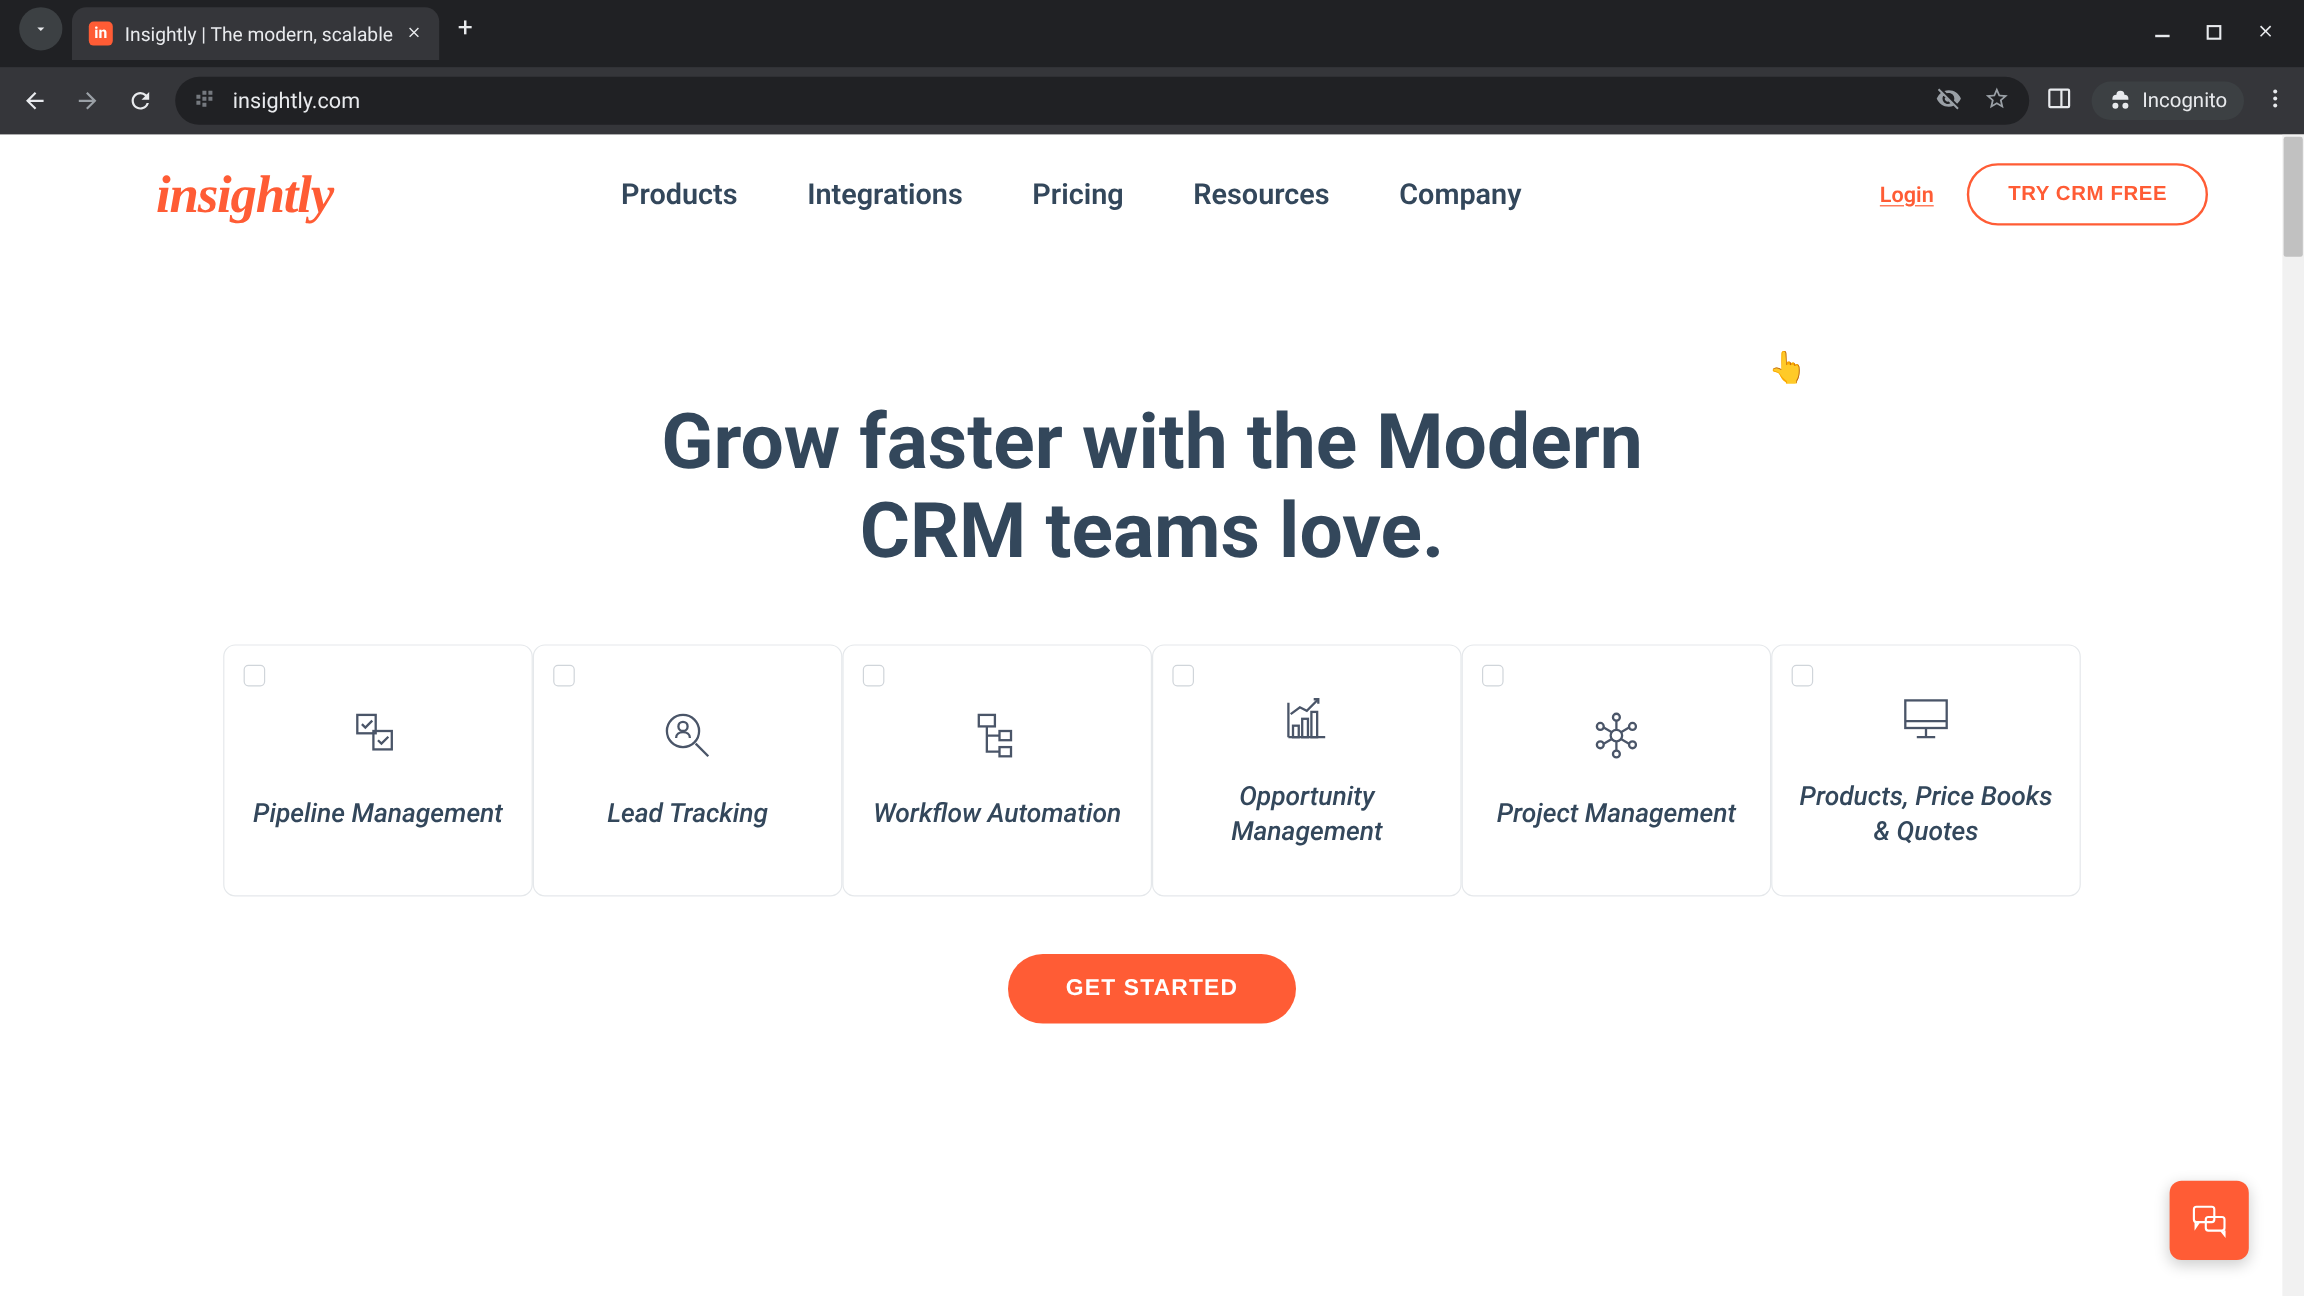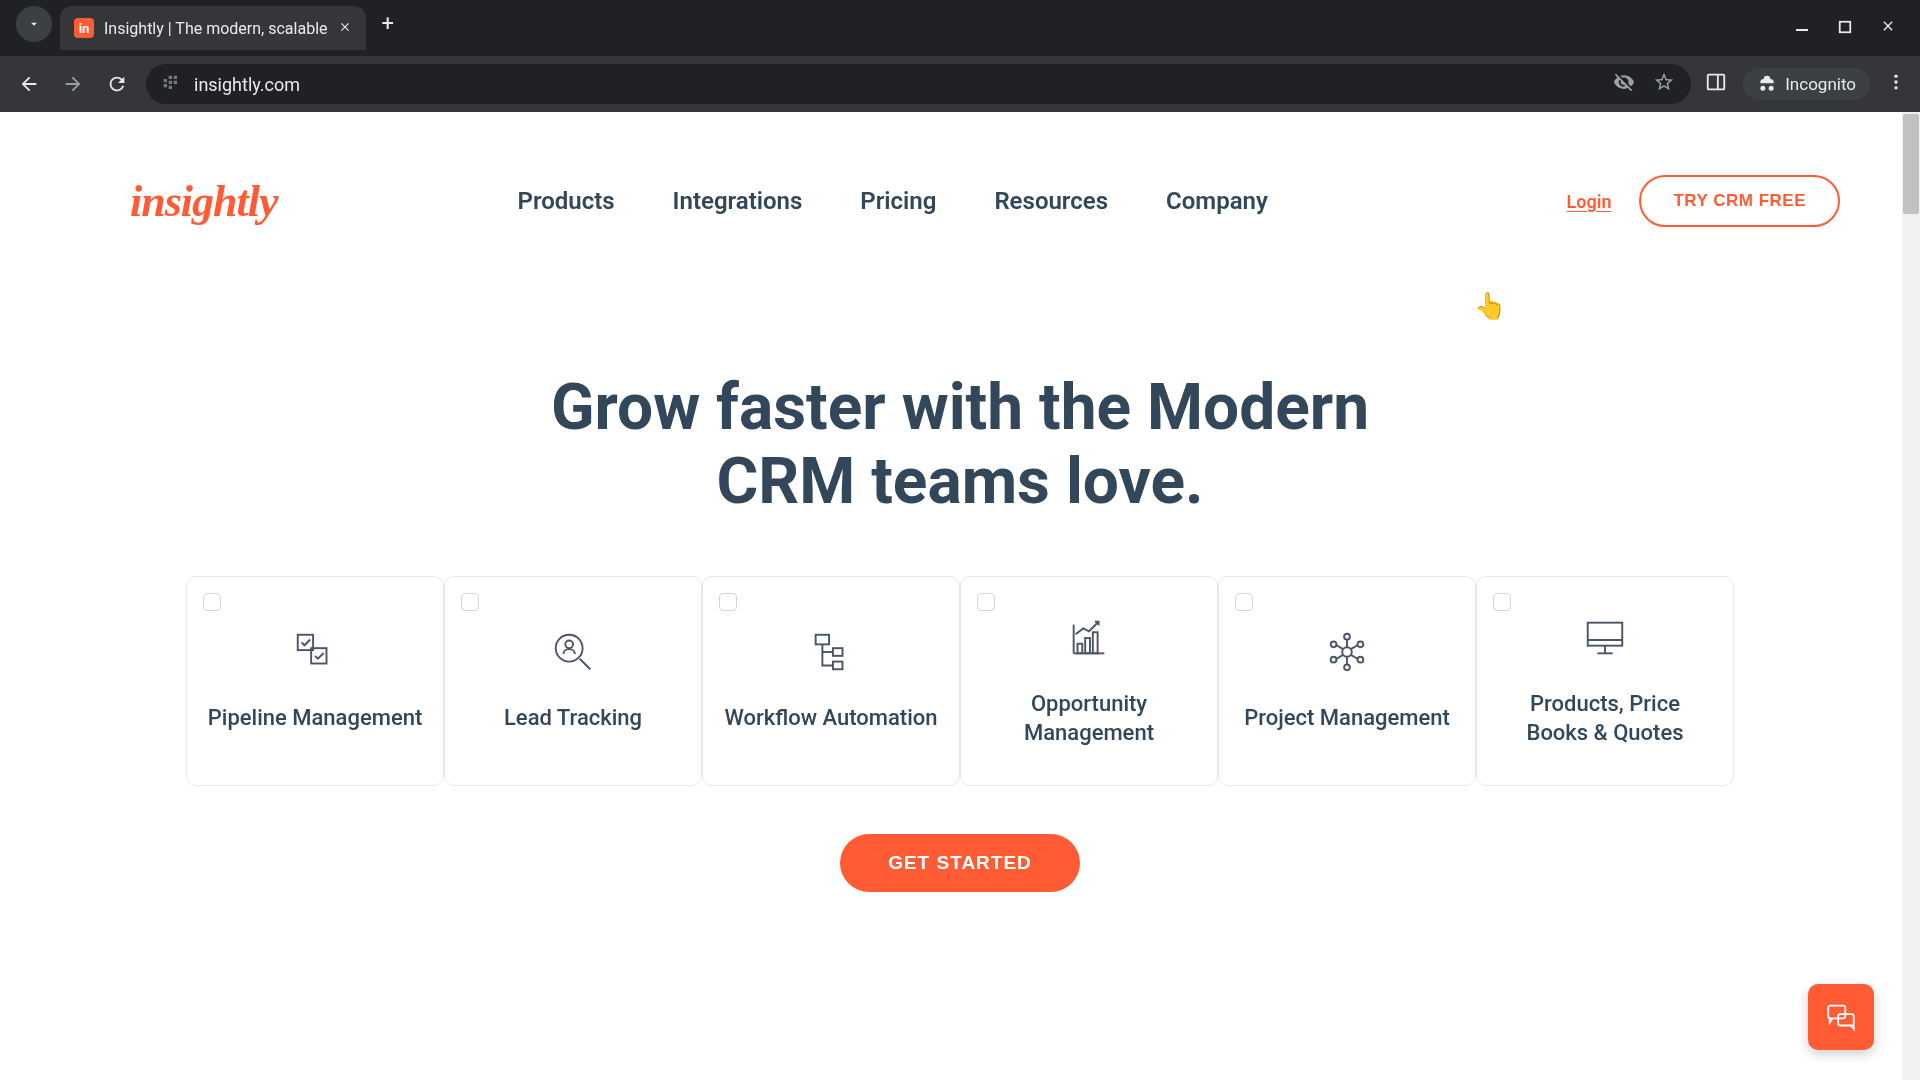--- a/index.html
+++ b/index.html
@@ -59,21 +59,21 @@
 }
 .scrollbar-track {
   position: absolute; right: 0; top: 0; bottom: 0; width: 18px; background: #f1f1f1;
 }
 .scrollbar-thumb {
   position: absolute; right: 1px; top: 2px; width: 16px; height: 100px;
   background: #c1c1c1; border-radius: 2px;
 }
 
 .site-header {
-  height: 100px; display: flex; align-items: center; padding: 0 80px 0 130px; margin-top: 39px;
+  height: 100px; display: flex; align-items: center; padding: 0 80px 0 130px;
 }
 .logo {
   font-family: Georgia, serif; font-size: 44px; font-weight: 700; font-style: italic;
   color: #ff5c35; letter-spacing: -1px;
 }
 .nav-menu { display: flex; gap: 58px; margin-left: 240px; }
 .nav-menu a { color: #33475b; font-size: 24px; font-weight: 600; cursor: pointer; }
 .header-spacer { flex: 1; }
 .login-link { color: #ff5c35; font-size: 18px; font-weight: 600; cursor: pointer; margin-right: 28px; text-decoration: underline; text-underline-offset: 3px; }
 .cta-outline {
@@ -84,20 +84,21 @@
 .hero { text-align: center; padding: 120px 0 0 0; position: relative; }
 .hero-title {
   font-size: 64px; font-weight: 700; color: #33475b; line-height: 1.15;
   max-width: 900px; margin: 0 auto 28px auto;
 }
 .hero-sub { font-size: 24px; color: #8b98a8; font-weight: 500; }
 
 .feature-grid {
   display: flex; gap: 0; justify-content: center; margin: 58px auto 48px auto;
   padding: 0 140px;
+  font-style: italic;
 }
 .feature-card {
   width: 258px; height: 210px; border: 1px solid #e5e8eb; border-radius: 10px;
   position: relative; display: flex; flex-direction: column; align-items: center;
   justify-content: center; gap: 28px; cursor: pointer;
 }
 .feature-check {
   position: absolute; top: 16px; left: 16px; width: 18px; height: 18px;
   border: 1.5px solid #d0d5da; border-radius: 4px;
 }

